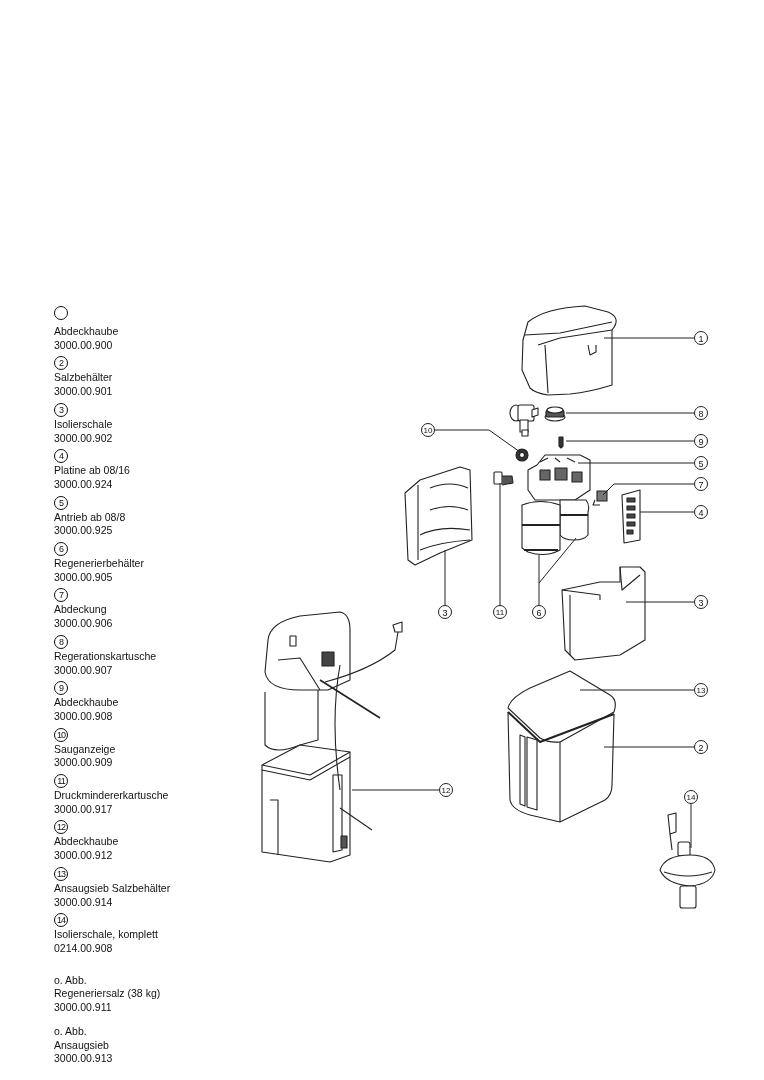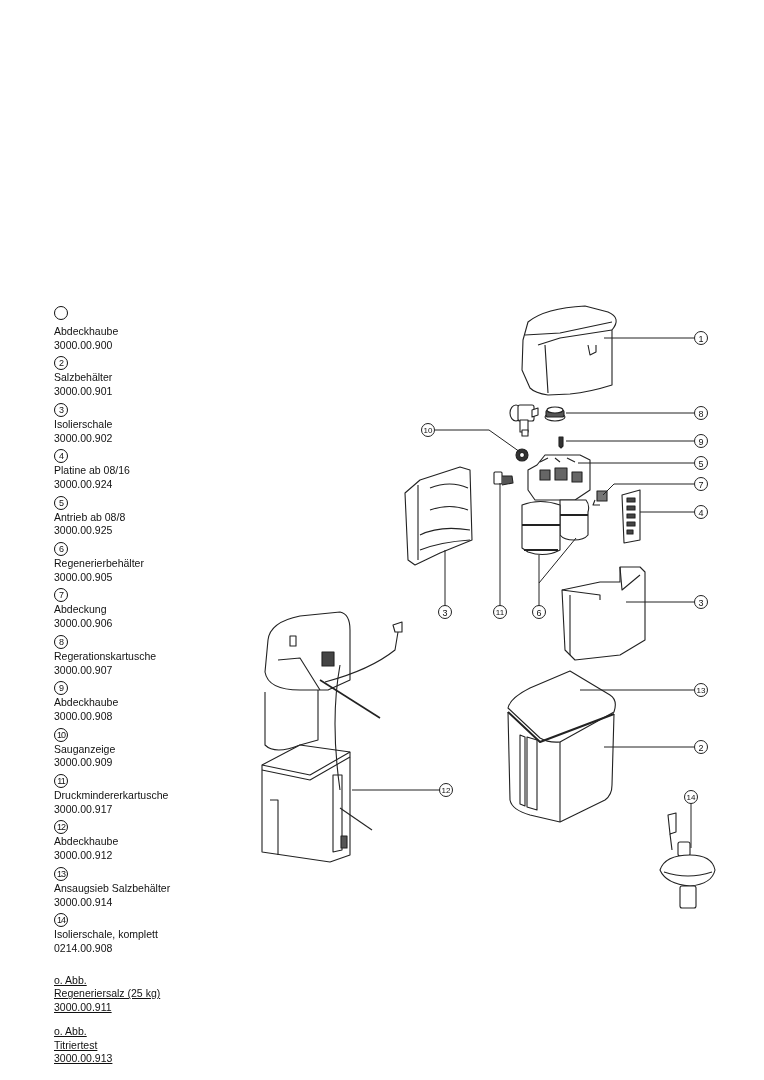--- a/index.html
+++ b/index.html
@@ -3,21 +3,21 @@
   <meta charset="utf-8">
   <style>
     html, body { margin: 0; padding: 0; background: #ffffff; }
     body { width: 764px; height: 1080px; position: relative; overflow: hidden;
            font-family: "Liberation Sans", sans-serif; color: #111; }
     #parts-list { position: absolute; left: 54px; top: 305px; width: 180px; }
     .part { margin: 0; }
     .num { display: inline-block; width: 12px; height: 12px; border: 1.2px solid #111; border-radius: 50%;
            font-size: 9px; line-height: 12px; text-align: center; margin: 1px 0 1px 0; letter-spacing: -1px; }
     .line { font-size: 10.5px; line-height: 13.7px; white-space: nowrap; }
-    .extra { margin-top: 18px; text-decoration: underline; }
+    .extra { margin-top: 18px; }
     .extra + .extra { margin-top: 10px; }
     #diagram { position: absolute; left: 240px; top: 300px; width: 524px; height: 620px; }
     svg text { font-family: "Liberation Sans", sans-serif; }
   </style>
 </head>
 <body>
 
 <div id="parts-list">
   <div class="part">
     <div class="num"></div>
@@ -85,26 +85,26 @@
     <div class="line">3000.00.914</div>
   </div>
   <div class="part">
     <div class="num">14</div>
     <div class="line">Isolierschale, komplett</div>
     <div class="line">0214.00.908</div>
   </div>
 
   <div class="extra">
     <div class="line">o. Abb.</div>
-    <div class="line">Regeneriersalz (25 kg)</div>
+    <div class="line">Regeneriersalz (38 kg)</div>
     <div class="line">3000.00.911</div>
   </div>
   <div class="extra">
     <div class="line">o. Abb.</div>
-    <div class="line">Titriertest</div>
+    <div class="line">Ansaugsieb</div>
     <div class="line">3000.00.913</div>
   </div>
 </div>
 
 <svg id="diagram" viewBox="240 300 524 620" width="524" height="620" xmlns="http://www.w3.org/2000/svg">
   <g fill="#fff" stroke="#222" stroke-width="1.1" stroke-linejoin="round">
 
     <g>
       <path d="M523,340 L528,322 Q545,308 585,306 L608,312 Q622,318 612,330 L612,385 Q590,392 570,394 L548,395 Q535,393 530,388 L522,370 Z"></path>
       <path d="M525,335 L560,333 L612,322" fill="none"></path>

